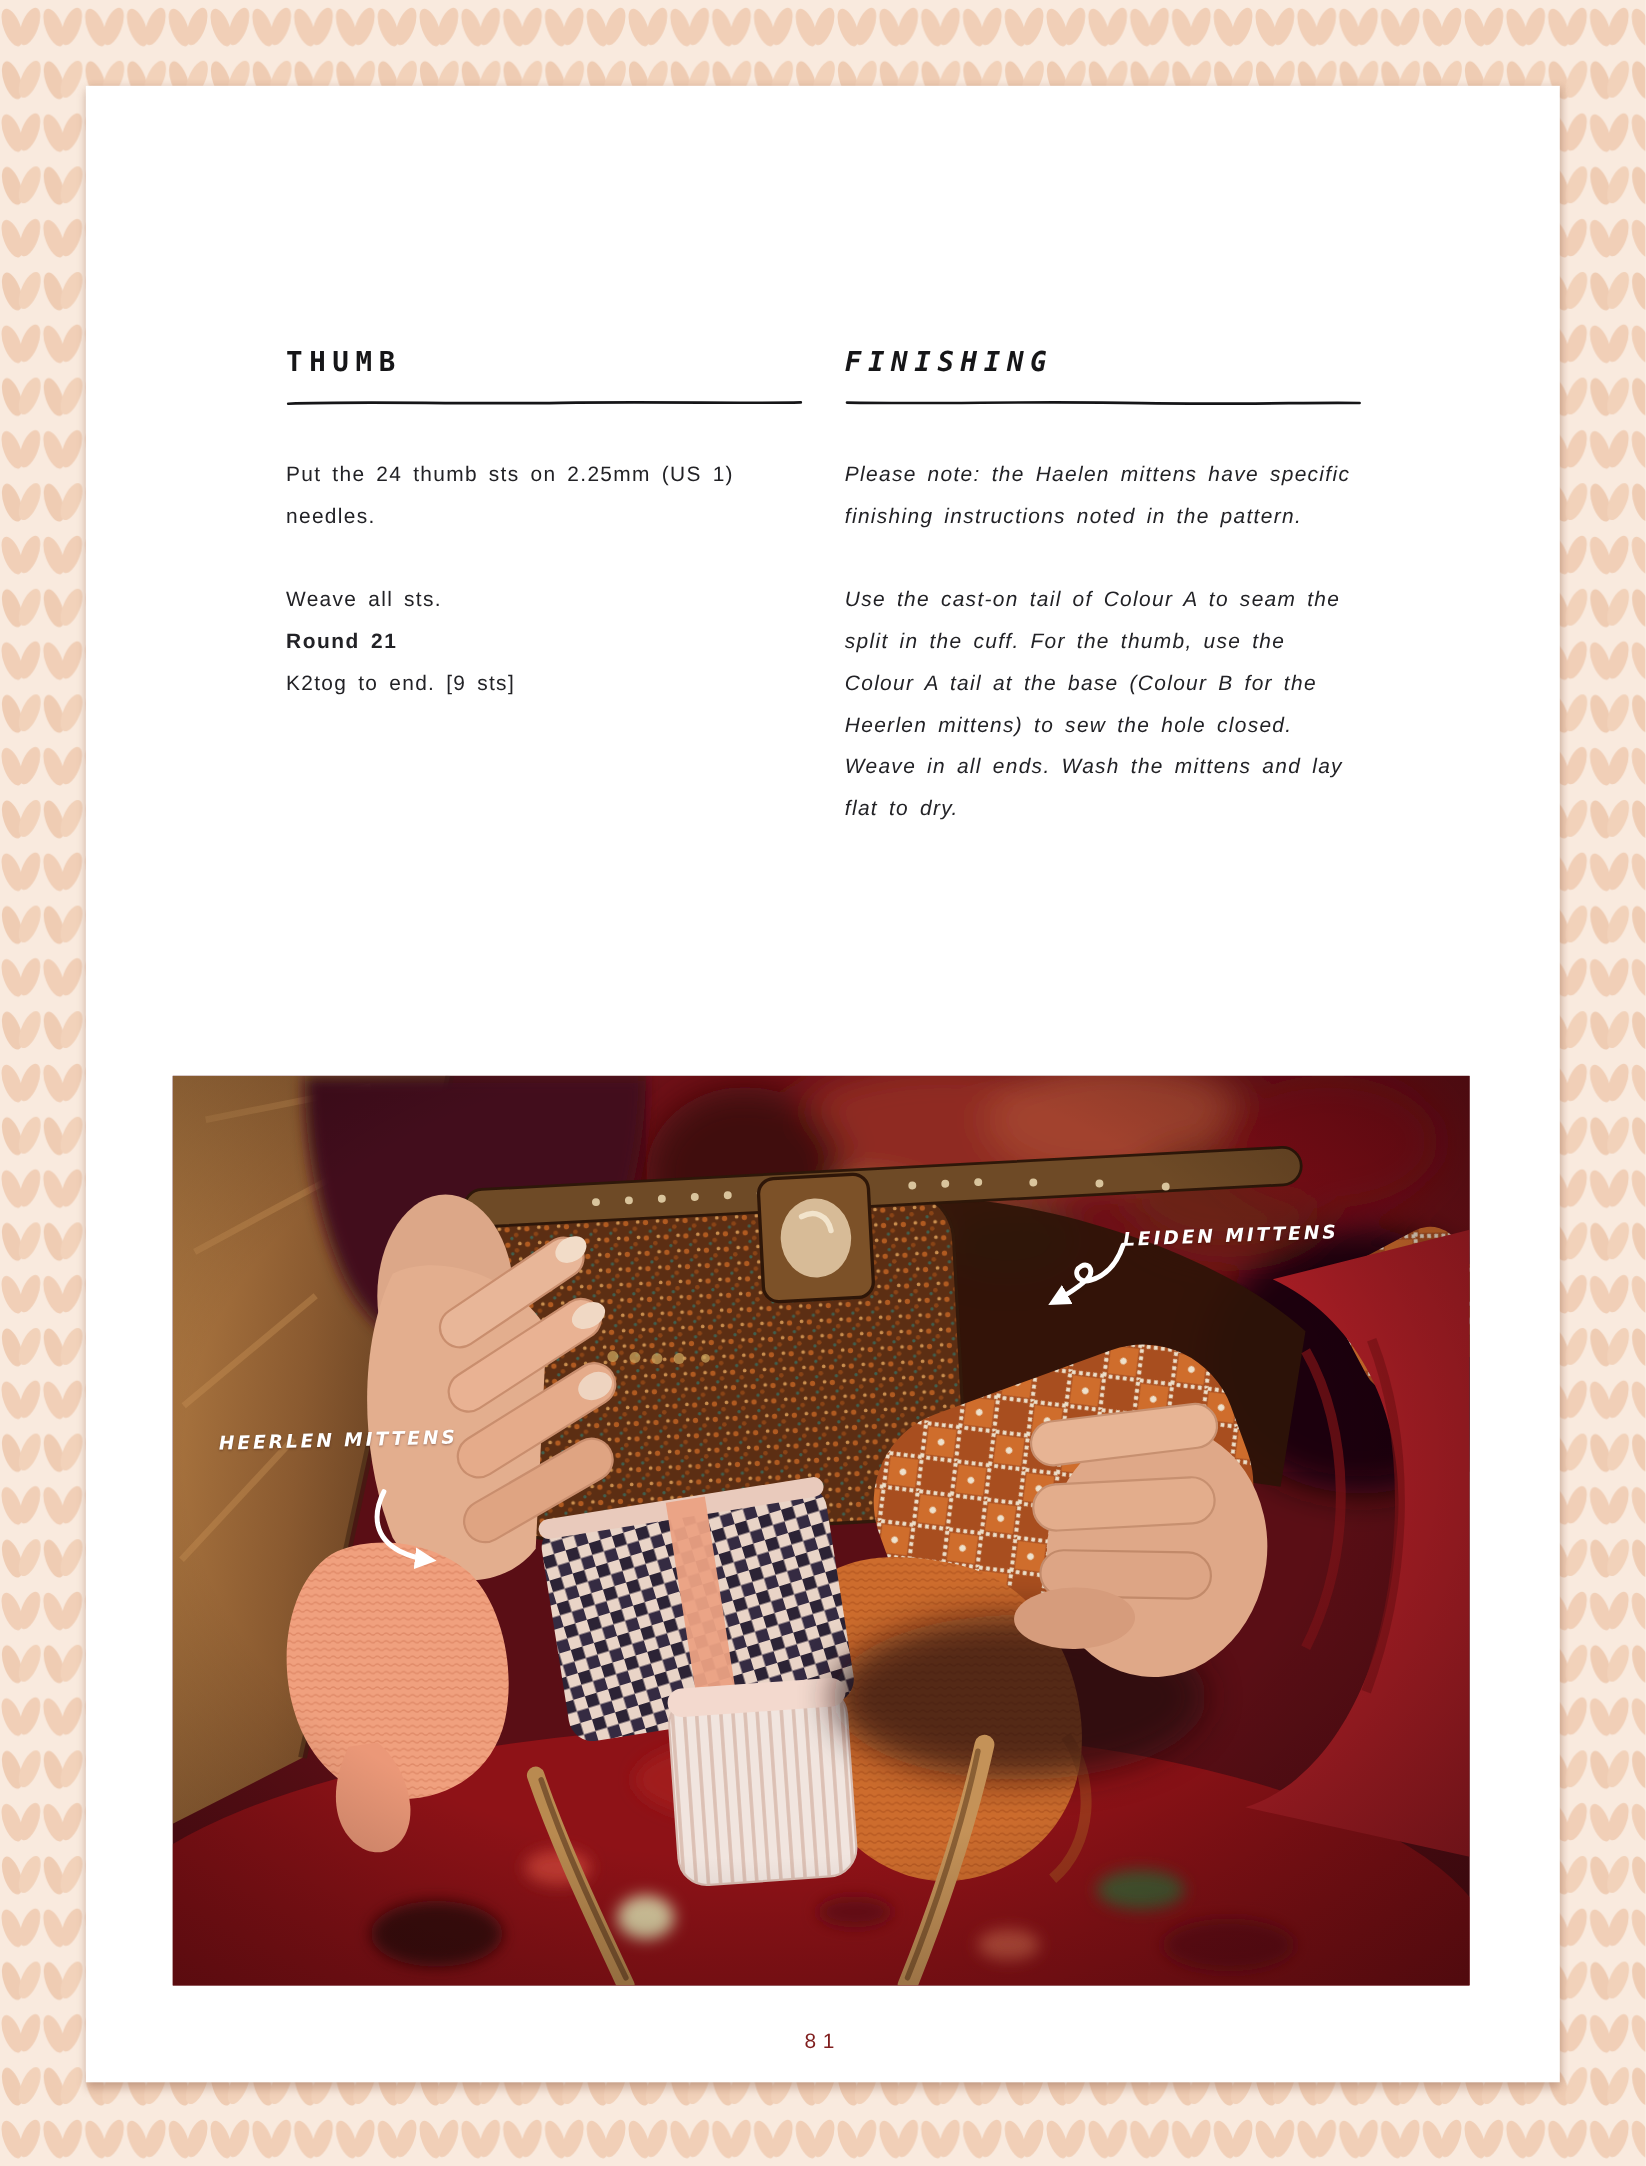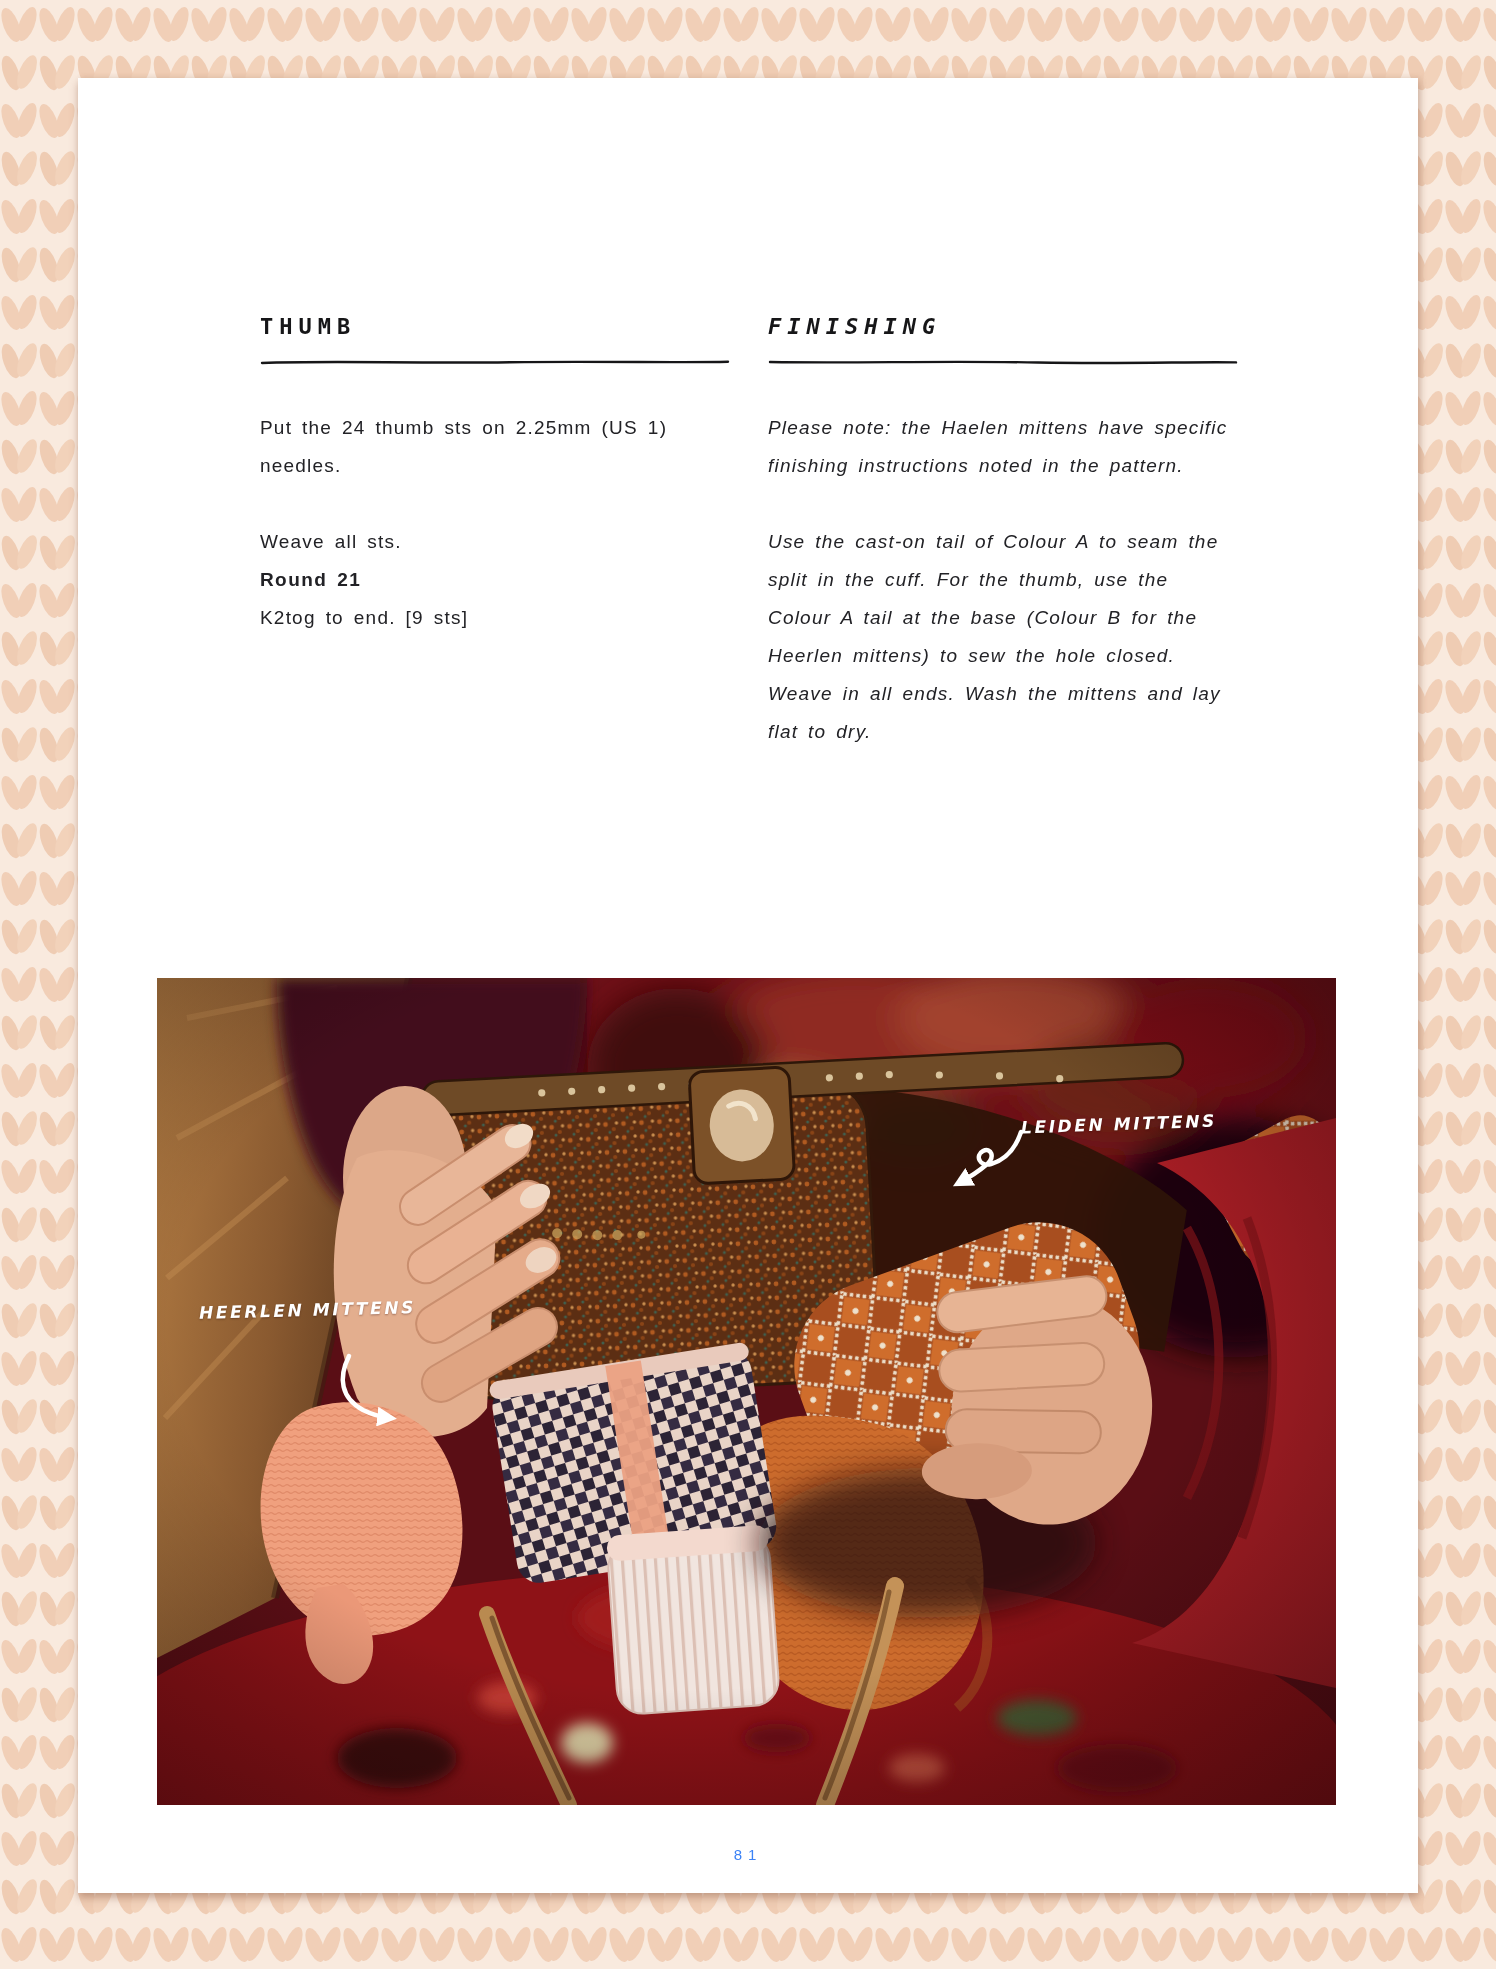--- a/index.html
+++ b/index.html
@@ -12,21 +12,21 @@
   .paper{
     position:absolute;left:78px;top:78px;width:1340px;height:1815px;
     background:#ffffff;
     box-shadow:0 5px 8px rgba(150,105,85,0.45), 3px 0 6px rgba(150,105,85,0.18);
   }
   .col{position:absolute;top:236px;width:470px;color:#1d1d1f;}
   .col-left{left:182px;}
   .col-right{left:690px;font-style:italic;}
   .col h2{
     margin:0;font-family:"DejaVu Sans Mono",monospace;
-    font-size:22px;font-weight:bold;letter-spacing:6px;color:#161618;
+    font-size:25px;font-weight:bold;letter-spacing:6px;color:#161618;
   }
   .rule{display:block;margin-top:20px;}
   .col p{
     margin:44px 0 0;font-size:19px;line-height:38px;
     letter-spacing:1.2px;word-spacing:3.5px;color:#222226;
   }
   .col p.rounds, .col p.last{margin-top:38px;}
   .rounds span{display:block;}
   .rounds .b{font-weight:bold;letter-spacing:1.4px;}
   .photo{
@@ -40,21 +40,21 @@
     font-size:17px;letter-spacing:2.6px;white-space:nowrap;
     text-shadow:0 1px 2px rgba(40,0,0,0.35);
   }
   .ann-leiden{left:864px;top:136px;transform:rotate(-2deg);}
   .ann-heerlen{left:42px;top:322px;transform:rotate(-1.5deg);}
   .arrow{position:absolute;}
   .arrow-leiden{left:782px;top:146px;}
   .arrow-heerlen{left:176px;top:372px;}
   .pagenum{
     position:absolute;left:0;right:0;top:1768px;text-align:center;
-    font-size:15px;letter-spacing:6px;color:#3b82f6;
+    font-size:19px;letter-spacing:6px;color:#7f1d1d;
   }
 </style>
 </head>
 <body>
 
 <svg class="bg-pattern" width="1496" height="1969" aria-hidden="true">
   <defs>
     <pattern id="knit" width="38" height="96" patternUnits="userSpaceOnUse">
       <rect width="38" height="96" fill="#f9eade"></rect>
       <ellipse cx="11" cy="25" rx="7.6" ry="18" fill="#f1cfb7" transform="rotate(-21 11 25)"></ellipse>

